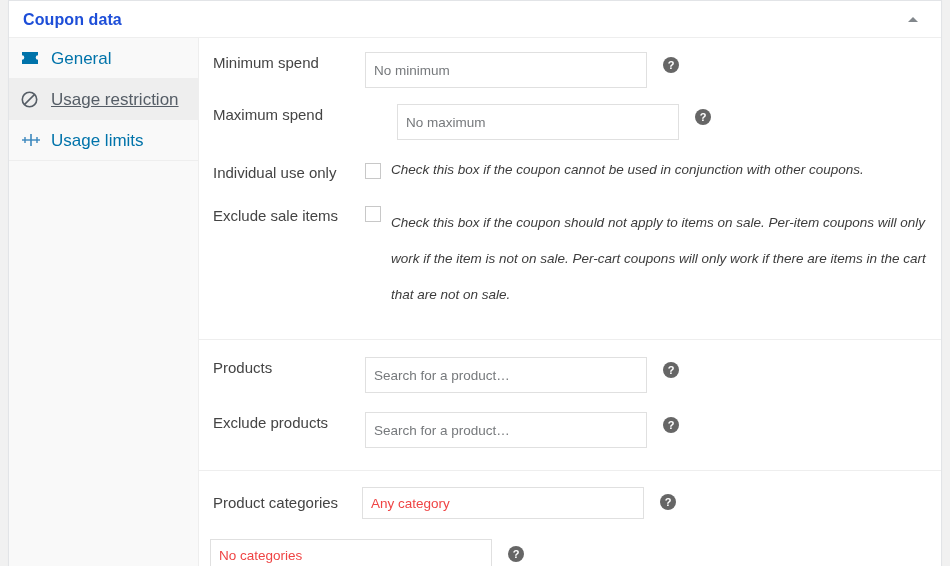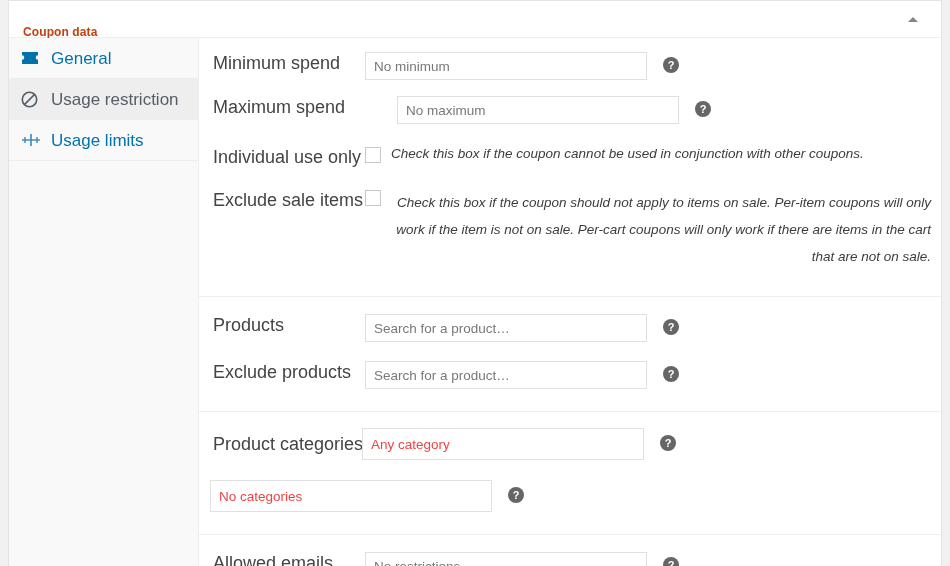--- a/index.html
+++ b/index.html
@@ -33,24 +33,24 @@
   .panel-header {
     position: relative;
     height: 37px;
     border-bottom: 1px solid #eeeeee;
     background: #fff;
   }
 
   .panel-title {
     position: absolute;
     left: 14px;
-    top: 24px;
-    font-size: 12px;
+    top: 10px;
+    font-size: 16px;
     font-weight: bold;
-    color: #c2410c;
+    color: #1d4ed8;
     letter-spacing: .1px;
   }
 
   .collapse-toggle {
     position: absolute;
     right: 10px;
     top: 0;
     width: 36px;
     height: 36px;
     display: flex;
@@ -104,21 +104,21 @@
     justify-content: flex-start;
     flex: 0 0 auto;
     margin-right: 8px;
   }
 
   .tab-label {
     font-size: 17px;
     color: #0073aa;
     line-height: 1;
   }
-  .tab.active .tab-label { color: #555d66; }
+  .tab.active .tab-label { color: #555d66; text-decoration: underline; }
 
   
   .content {
     position: absolute;
     left: 190px; top: 0; right: 0; bottom: 0;
     background: #fff;
   }
 
   .field-group { border-bottom: 1px solid #eeeeee; }
   .field-group.last { border-bottom: none; }
@@ -126,37 +126,37 @@
   .field-row {
     position: relative;
     display: flex;
     align-items: flex-start;
     padding: 0 0 0 14px;
   }
 
   .field-label {
     width: 152px;
     flex: 0 0 152px;
-    font-size: 18px;
+    font-size: 15px;
     color: #444;
     line-height: 16px;
     padding-top: 3px;
   }
 
   .field-control {
     position: relative;
     flex: 1 1 auto;
     display: flex;
     align-items: flex-start;
   }
 
   
   input.text-input {
     width: 282px;
-    height: 28px;
+    height: 36px;
     border: 1px solid #e0e0e0;
     background: #fff;
     font-family: "Liberation Sans", sans-serif;
     font-size: 13.5px;
     color: #444;
     padding: 0 8px;
     border-radius: 0;
     outline: none;
   }
   input.text-input::placeholder { color: #76797c; opacity: 1; }
@@ -175,37 +175,36 @@
   .select2-placeholder {
     font-size: 13.5px;
     color: #ef4444;
   }
 
   
   .checkbox-wrap {
     display: flex;
     align-items: flex-start;
     width: 100%;
-    text-align: right;
   }
   .wc-checkbox {
     width: 16px;
     height: 16px;
     flex: 0 0 16px;
     border: 1px solid #c8c8c8;
     background: #fff;
     margin-top: 1px;
     margin-right: 10px;
     cursor: pointer;
   }
   .cb-desc {
     font-style: italic;
     font-size: 13.5px;
     color: #3c3c3c;
-    line-height: 27px;
+    line-height: 36px;
     max-width: 540px;
   }
   .cb-desc.one-line { max-width: 560px; }
 
   
   .help-tip {
     width: 16px;
     height: 16px;
     border-radius: 50%;
     background: #666;

